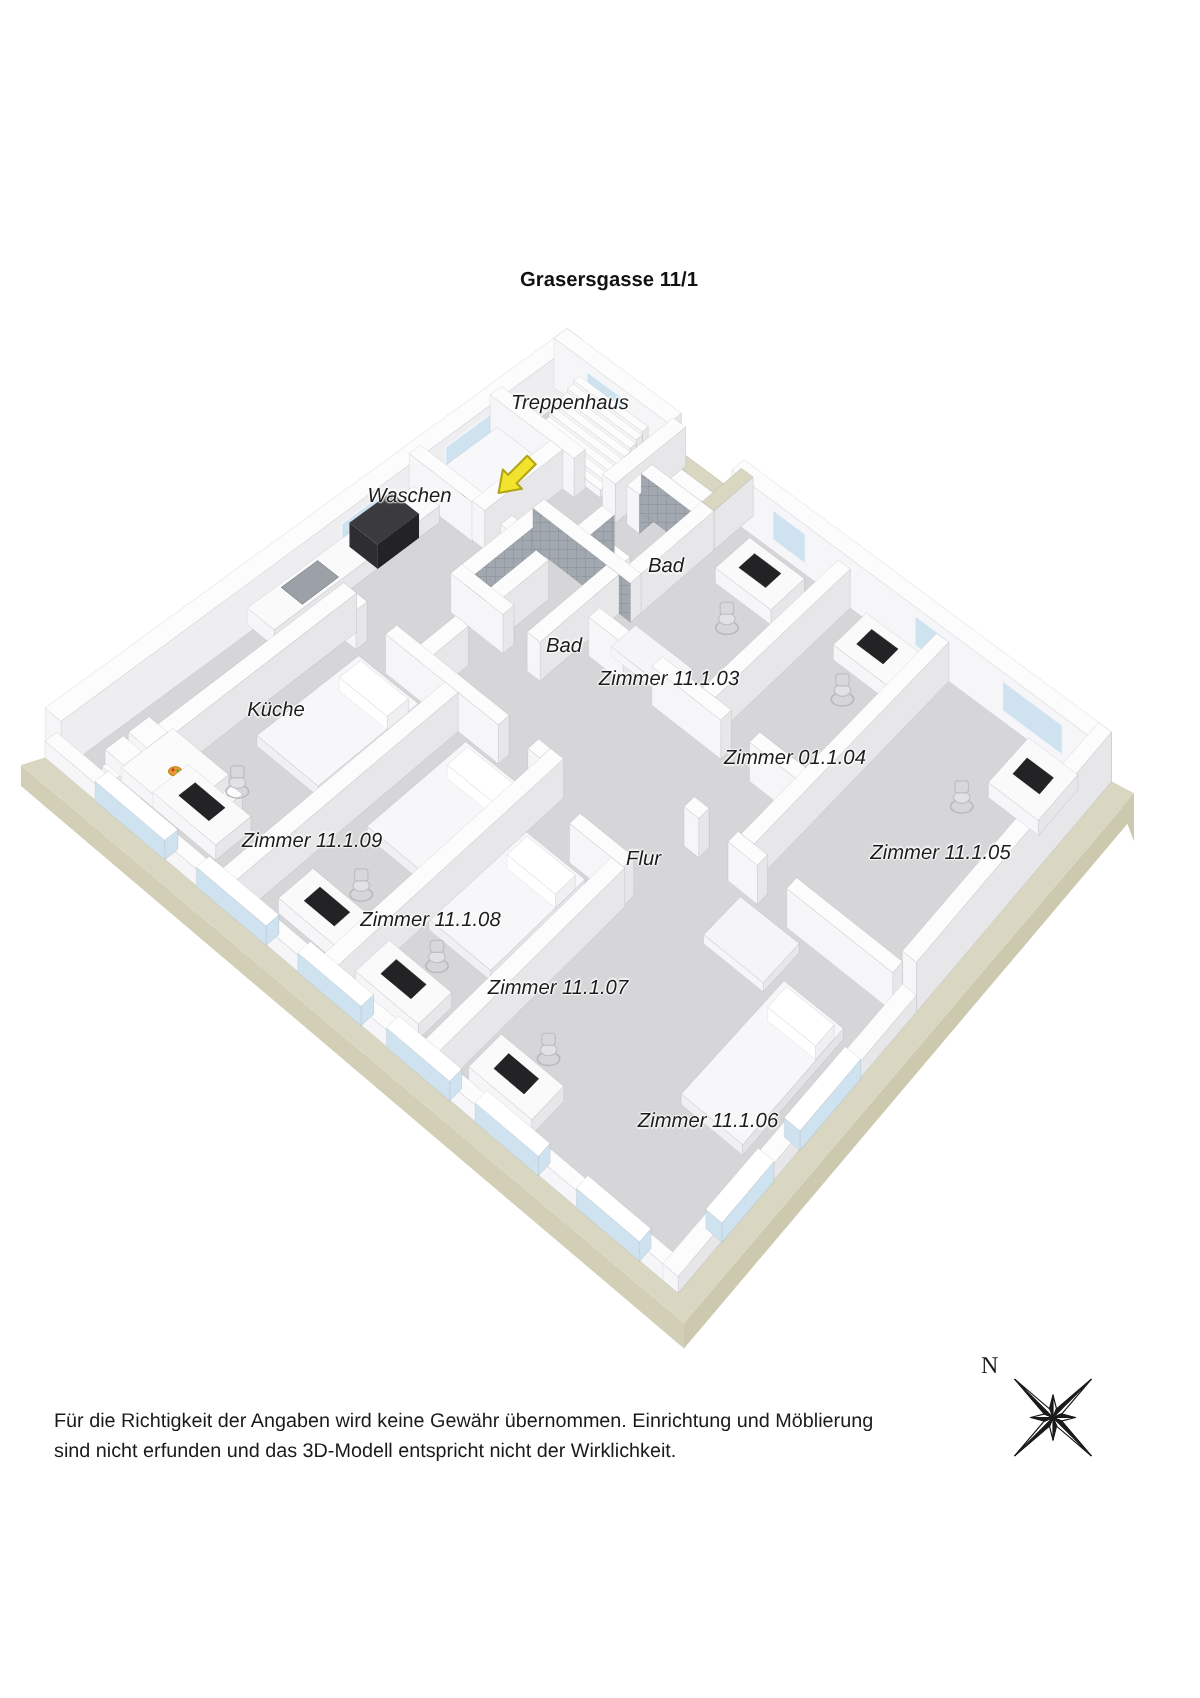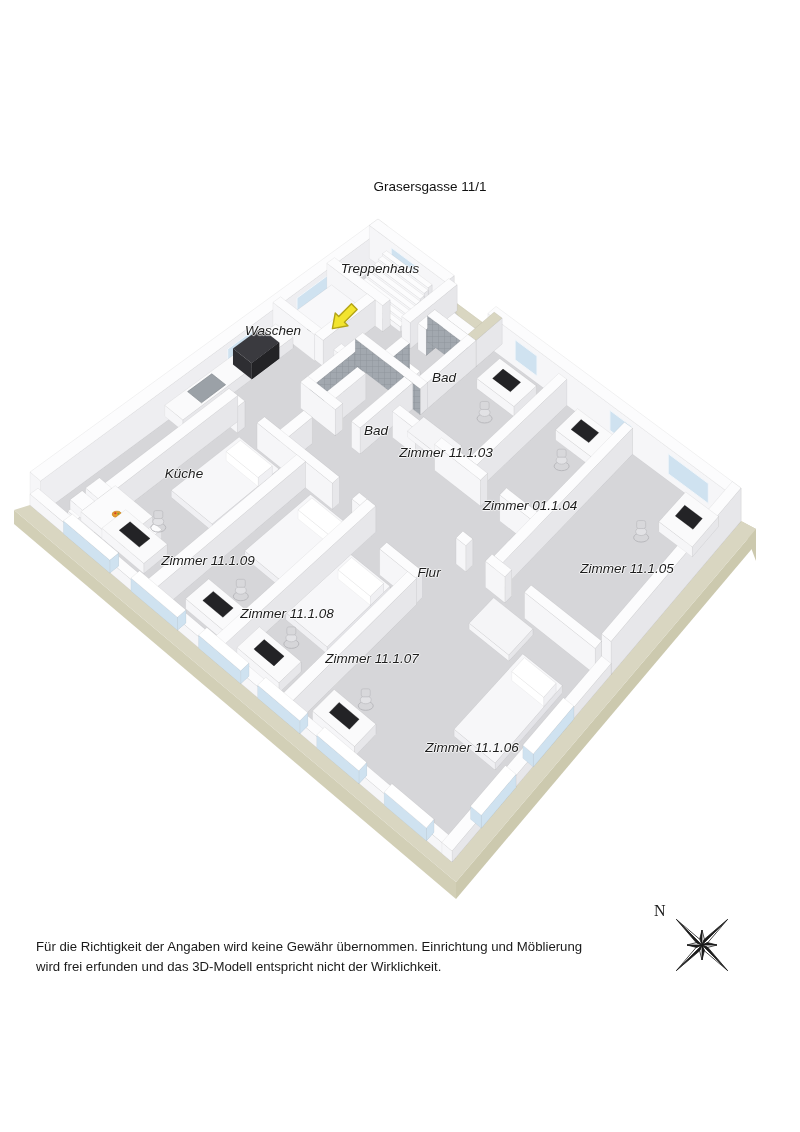--- a/index.html
+++ b/index.html
@@ -1,21 +1,21 @@
 <!DOCTYPE html>
 <html><head>
 <meta charset="utf-8">
 <style>
   html,body{margin:0;padding:0;background:#ffffff;}
   body{width:800px;height:1132px;position:relative;overflow:hidden;
        font-family:"Liberation Sans", sans-serif;color:#111;}
   #stage{position:absolute;left:0;top:0;width:800px;height:1132px;}
   svg{position:absolute;left:0;top:0;}
   .page-title{position:absolute;transform:translate(-50%,-50%);
-      font-size:13.5px;font-weight:normal;white-space:nowrap;margin-left:24px;}
+      font-size:13.5px;font-weight:bold;white-space:nowrap;}
   .lbl{position:absolute;transform:translate(-50%,-50%);
       font-size:13.5px;font-weight:400;color:#1c1c1c;white-space:nowrap;
       text-shadow:0 1px 1px rgba(255,255,255,.85),0 -1px 1px rgba(255,255,255,.85),
                   1px 0 1px rgba(255,255,255,.85),-1px 0 1px rgba(255,255,255,.85);font-style:italic;}
   .disclaimer{position:absolute;left:36px;top:937px;width:580px;
       font-size:13.2px;line-height:20px;color:#1a1a1a;}
   .compass-n{position:absolute;left:654px;top:902px;
       font-family:"Liberation Serif", serif;font-size:16px;color:#1a1a1a;}
 </style>
 </head>
@@ -549,15 +549,15 @@
       <polygon points="28.54415587728429,70.45584412271572 51.856072799621096,50.60388937787636 54,45" fill="#1a1a1a" stroke="#1a1a1a" stroke-width="0.8" stroke-linejoin="round"></polygon>
       <polygon points="28.54415587728429,70.45584412271572 48.39611062212364,47.143927200378904 54,45" fill="#ffffff" stroke="#1a1a1a" stroke-width="0.8" stroke-linejoin="round"></polygon>
       <polygon points="39,45 48.52146635812615,47.44656271835742 54,45" fill="#1a1a1a" stroke="#1a1a1a" stroke-width="0.8" stroke-linejoin="round"></polygon>
       <polygon points="39,45 48.52146635812615,42.55343728164258 54,45" fill="#ffffff" stroke="#1a1a1a" stroke-width="0.8" stroke-linejoin="round"></polygon>
       <polygon points="28.544155877284282,19.54415587728429 48.39611062212364,42.856072799621096 54,45" fill="#1a1a1a" stroke="#1a1a1a" stroke-width="0.8" stroke-linejoin="round"></polygon>
       <polygon points="28.544155877284282,19.54415587728429 51.856072799621096,39.39611062212364 54,45" fill="#ffffff" stroke="#1a1a1a" stroke-width="0.8" stroke-linejoin="round"></polygon>
     </svg>
 
   <div class="disclaimer">
     <span>Für die Richtigkeit der Angaben wird keine Gewähr übernommen. Einrichtung und Möblierung</span><br>
-    <span>wird frei erfunden und das 3D-Modell entspricht nicht der Wirklichkeit.</span>
+    <span>sind nicht erfunden und das 3D-Modell entspricht nicht der Wirklichkeit.</span>
   </div>
 </div>
 
 </body></html>

